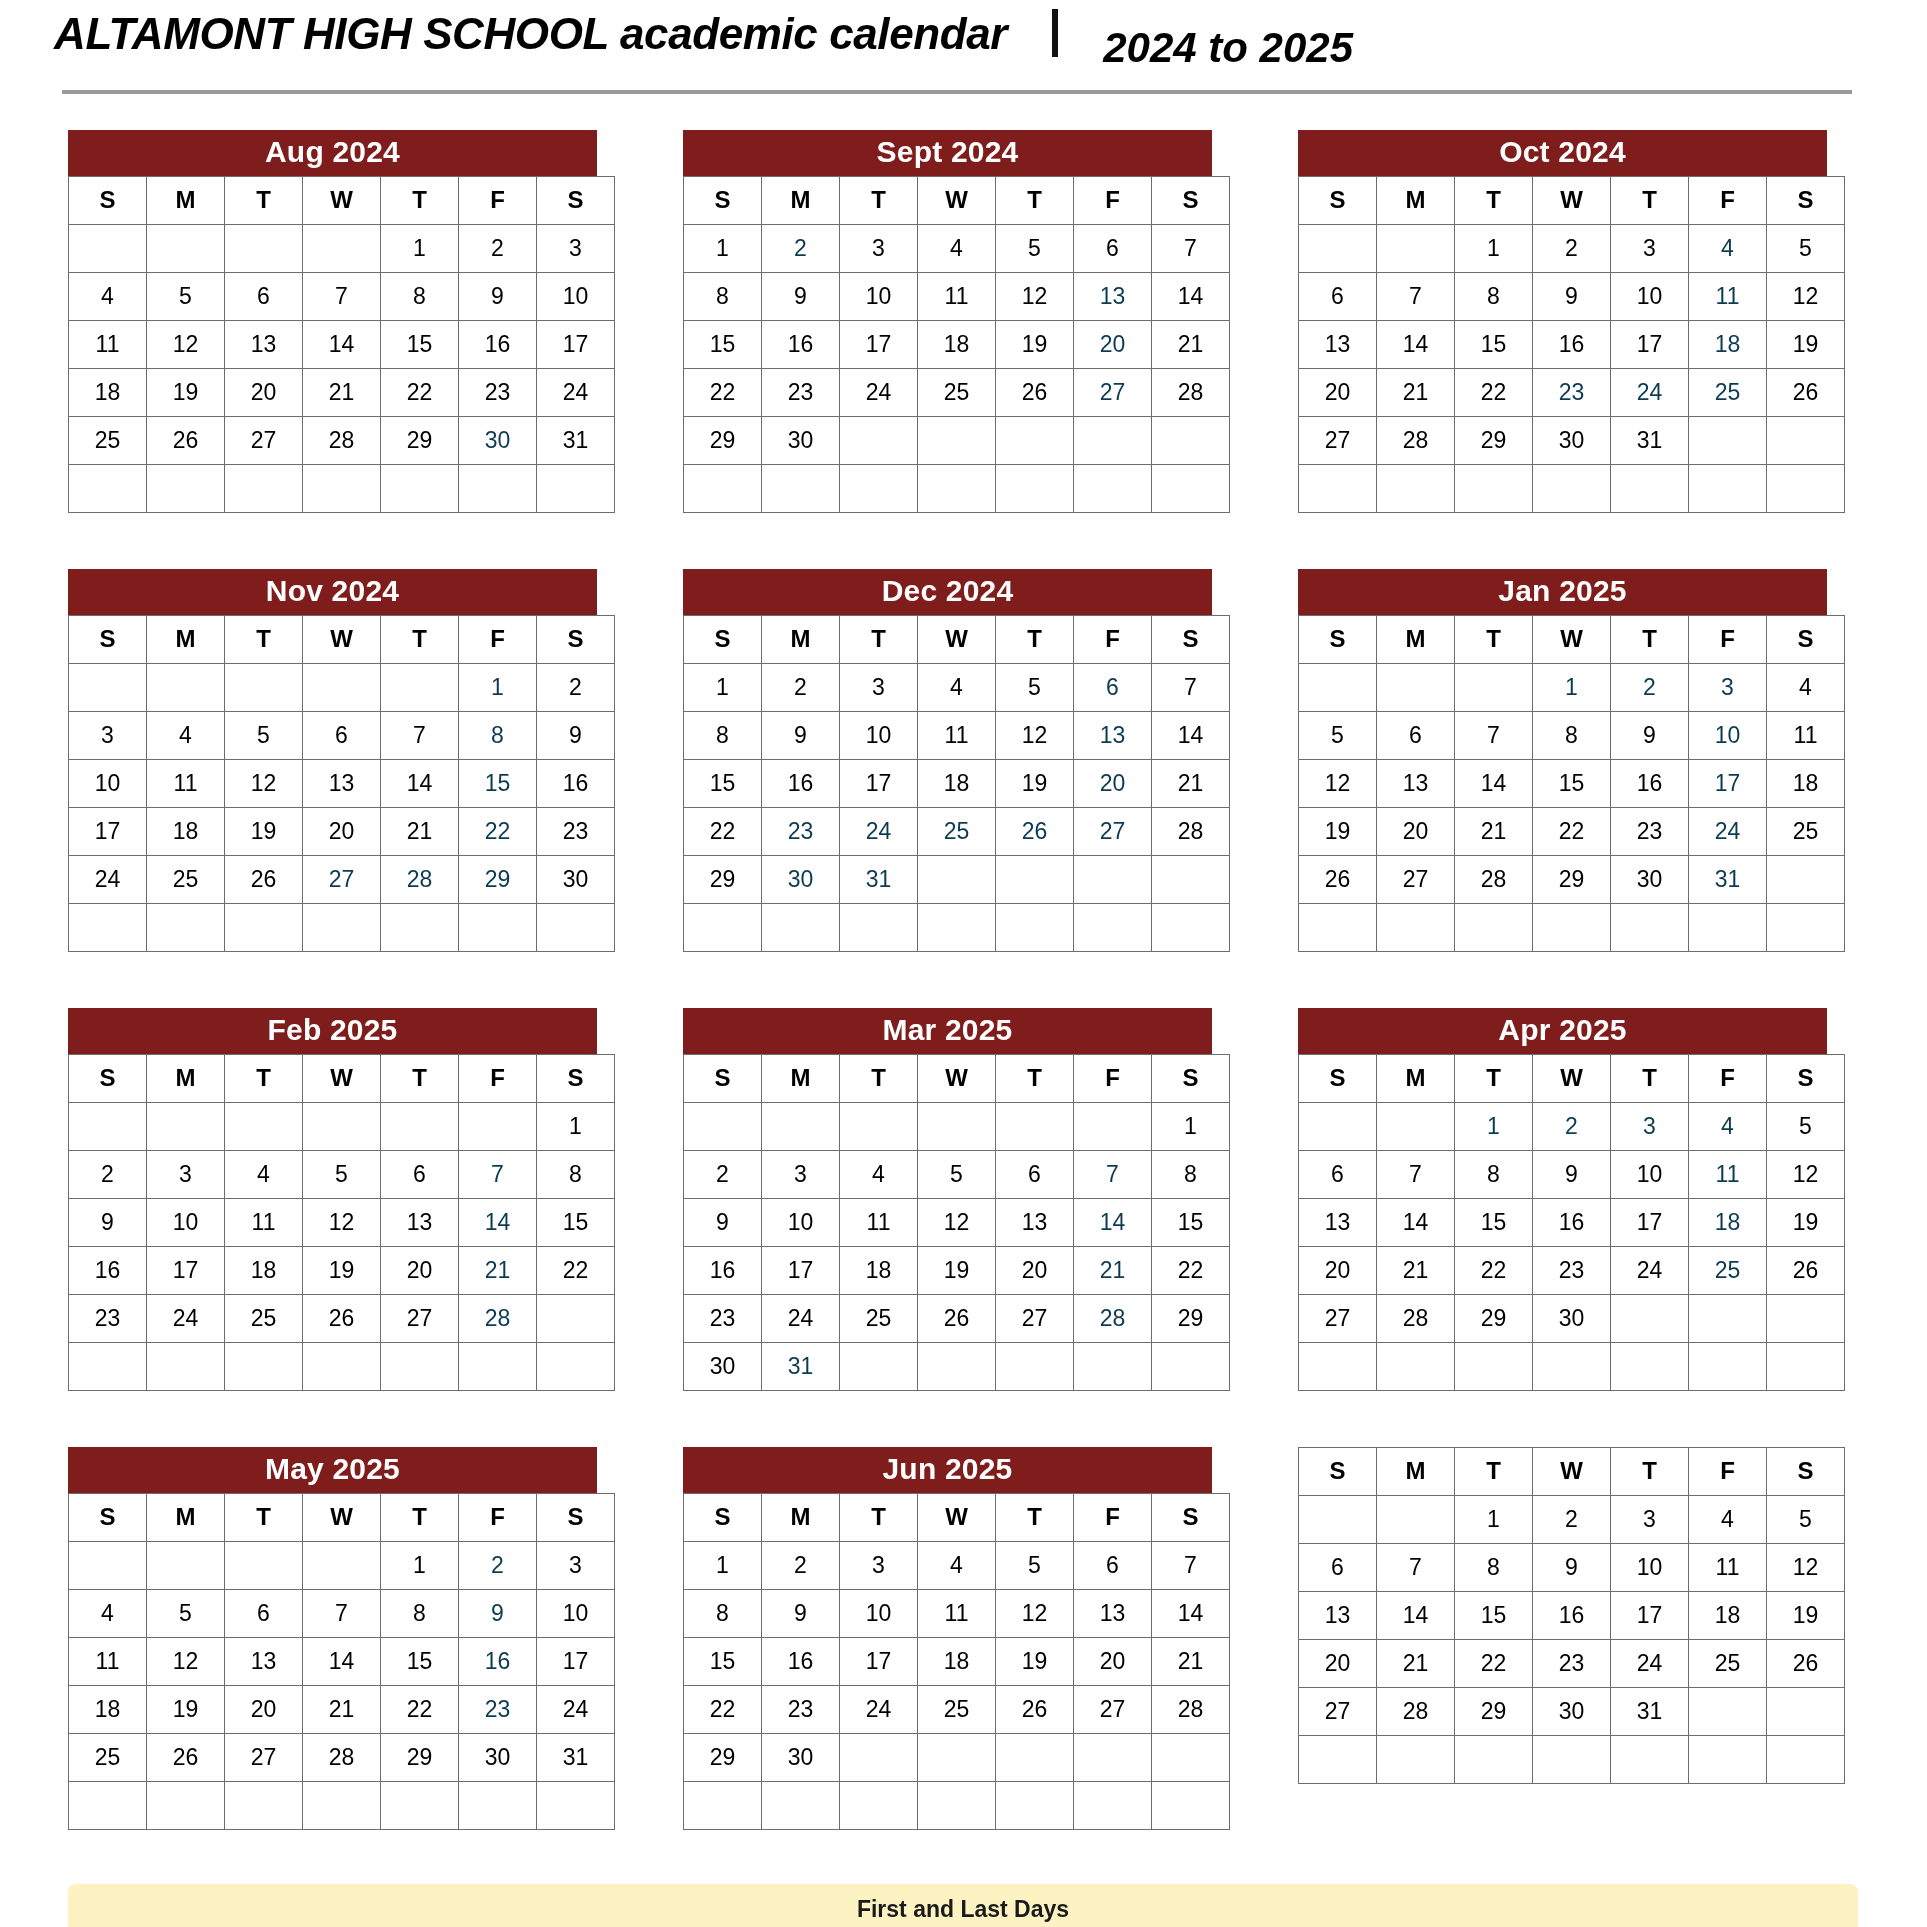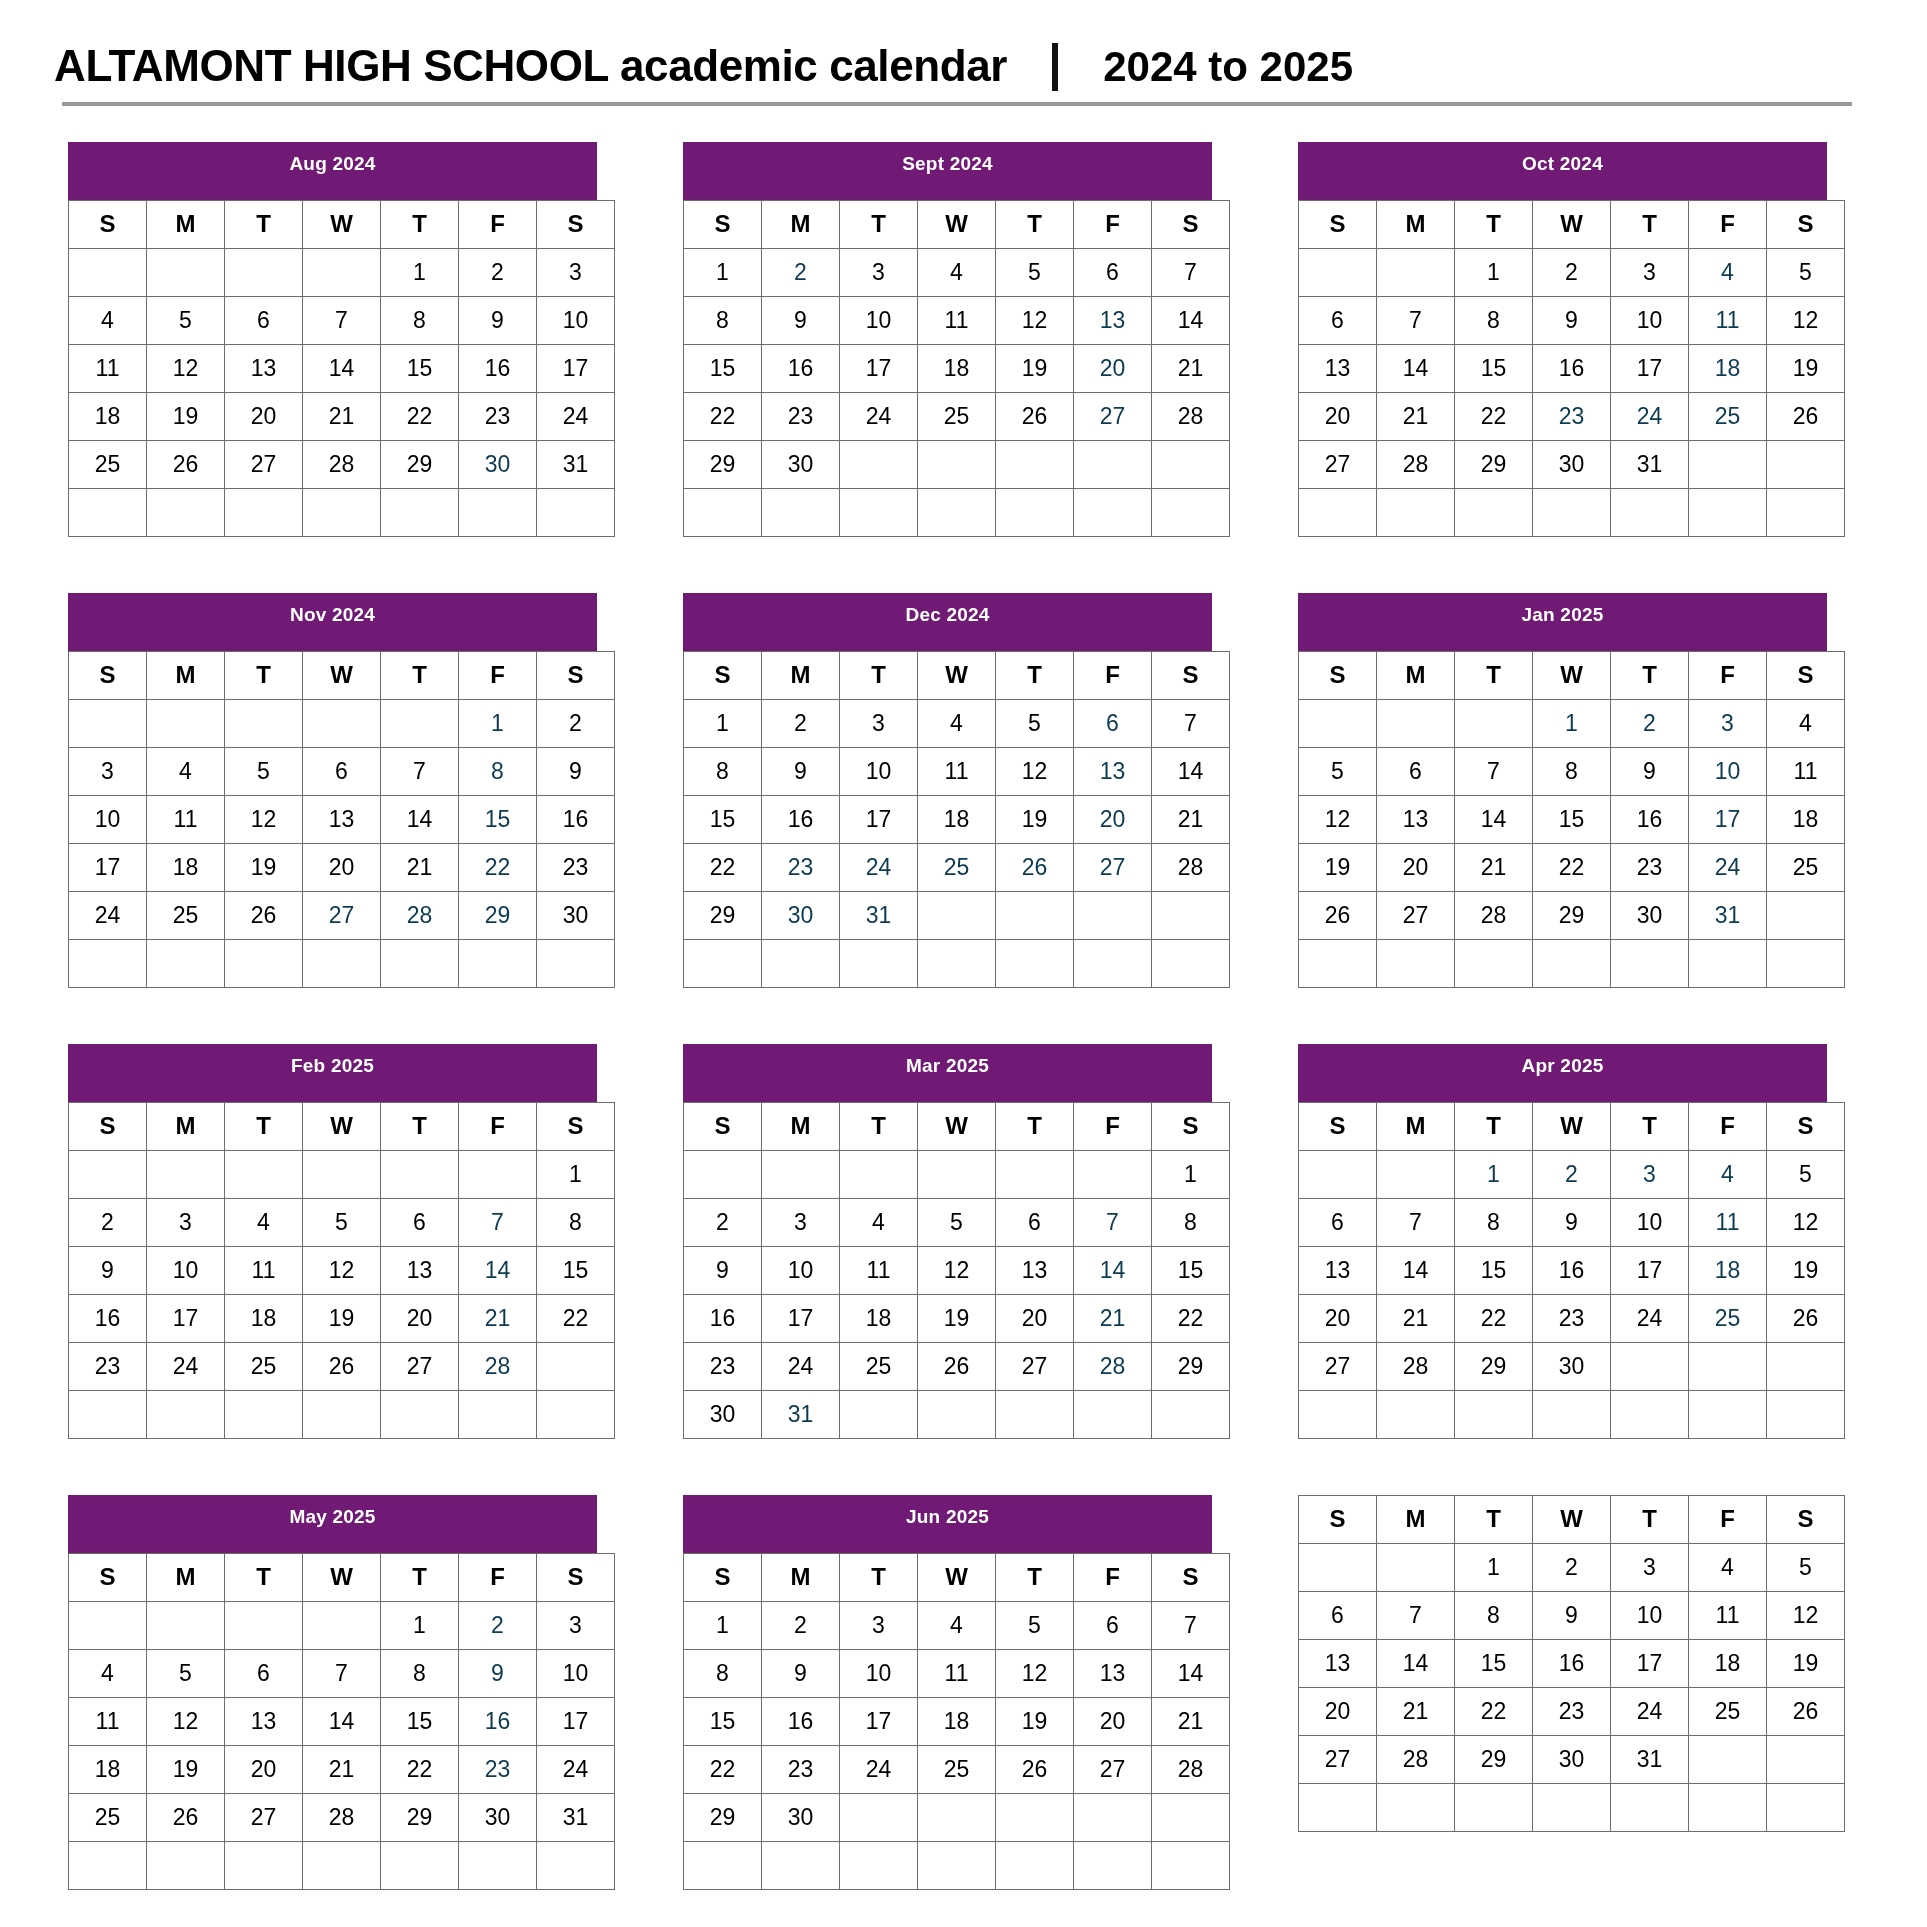--- a/index.html
+++ b/index.html
@@ -18,23 +18,24 @@
     position: relative;
     width: 1928px;
     height: 1928px;
     box-sizing: border-box;
     padding: 0 54px;
   }
 
   
   .header {
     display: flex;
-    align-items: flex-end;
-    padding-top: 21px;
+    align-items: flex-start;
+    padding-top: 9px;
     height: 70px;
+    font-style: italic;
   }
   .title-main {
     font-size: 44px;
     font-weight: bold;
     letter-spacing: -0.4px;
     white-space: nowrap;
   }
   .title-main .light {
     font-weight: bold;
   }
@@ -64,27 +65,27 @@
     grid-template-columns: repeat(3, 529px);
     column-gap: 86px;
     row-gap: 56px;
     margin-top: 36px;
     margin-left: 14px;
   }
   .month {
     width: 529px;
   }
   .month-title {
-    background: #701a75;
+    background: #7f1d1d;
     color: #ffffff;
     text-align: center;
-    font-size: 19px;
+    font-size: 30px;
     font-weight: bold;
     line-height: 44px;
-    height: 58px;
+    height: 46px;
     letter-spacing: 0.2px;
   }
   table.cal {
     border-collapse: collapse;
     width: 529px;
     table-layout: fixed;
   }
   table.cal td, table.cal th {
     border: 1.6px solid #6d6d6d;
     height: 45px;

